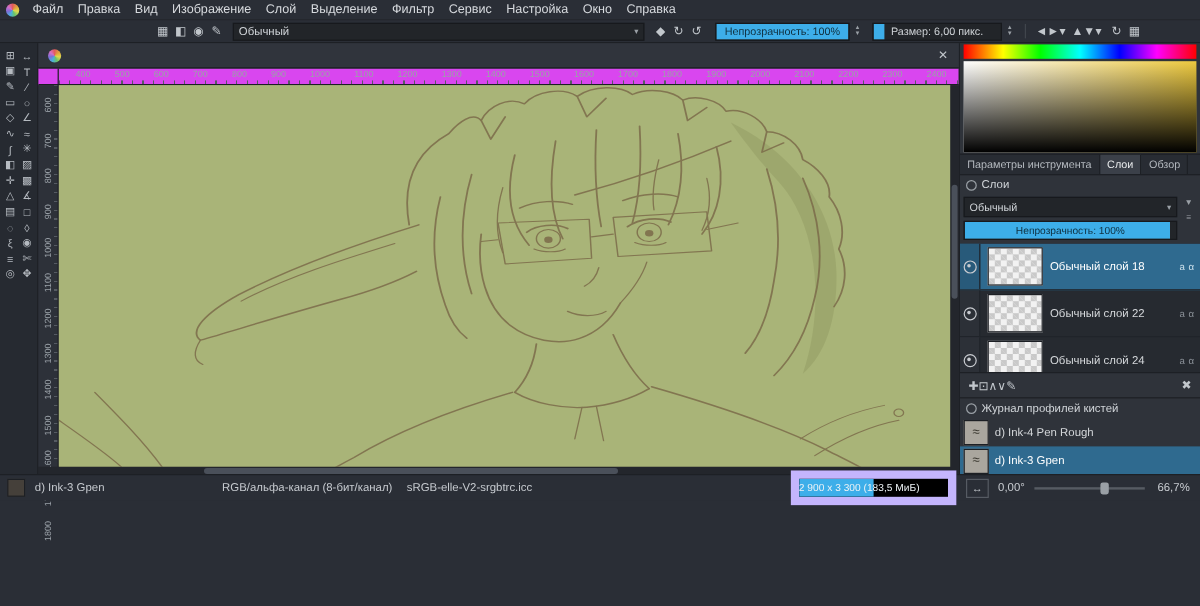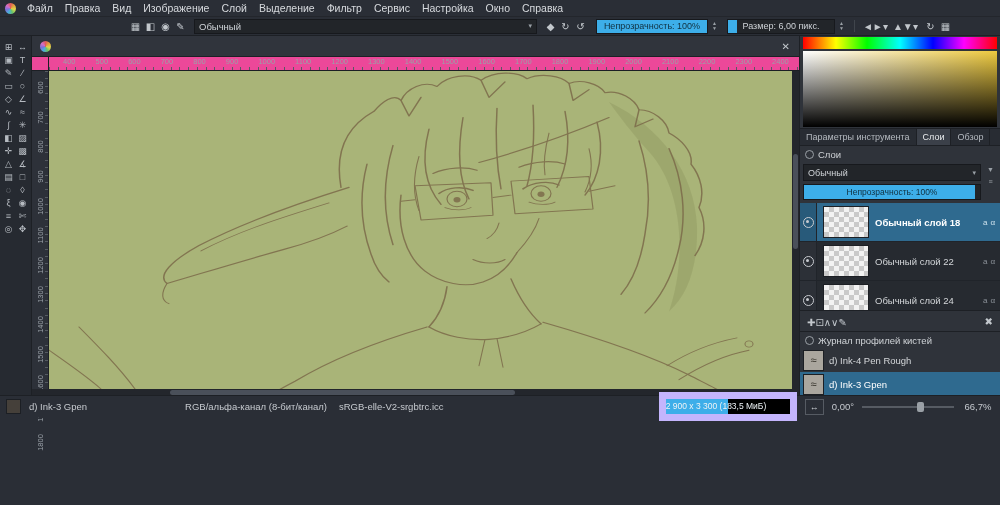--- a/index.html
+++ b/index.html
@@ -46,21 +46,21 @@
            align-content:start;padding-top:4px}
   .tool{font-size:9px;color:#b6bbc1;display:flex;align-items:center;justify-content:center;cursor:pointer}
 
   .canvas-col{flex:1;display:flex;flex-direction:column;min-width:0}
   .tabbar{height:20px;background:#30343c;border-bottom:1px solid #1d2025;display:flex;
           align-items:center;position:relative;flex:none}
   .tabbar .klogo{margin-left:8px}
   .tab-title{position:absolute;left:0;right:0;text-align:center;font-size:10px;color:#d7dade}
   .tab-close{margin-left:auto;margin-right:9px;font-size:10px;color:#c2c7cc;z-index:1;cursor:pointer}
 
-  .ruler-row{height:13px;display:flex;background:#ec4899;border-bottom:1px solid #1c1f24;flex:none}
+  .ruler-row{height:13px;display:flex;background:#d946ef;border-bottom:1px solid #1c1f24;flex:none}
   .ruler-corner{width:16px;flex:none;border-right:1px solid #1c1f24}
   .hruler{flex:1;display:flex;justify-content:space-between;align-items:flex-start;
           padding:0 10px 0 14px;font-size:7.5px;color:#9aa1a8;
           background-image:repeating-linear-gradient(90deg,#565b63 0 1px,transparent 1px 8.7px);
           background-size:100% 3px;background-position:0 100%;background-repeat:no-repeat}
   .hruler span{line-height:9px}
 
   .canvas-row{flex:1;display:flex;min-height:0}
   .vruler{width:16px;flex:none;background:#2d3139;border-right:1px solid #1c1f24;display:flex;
           flex-direction:column;padding-top:2px;
@@ -109,21 +109,21 @@
   .eye-strip{width:16px;flex:none;align-self:stretch;background:#2c3037;display:flex;align-items:center;
              justify-content:center;border-right:1px solid #20242a}
   .layer-row.selected .eye-strip{background:#285a7a}
   .eye{width:9px;height:9px;border:1px solid #c8cbd0;border-radius:50%;position:relative}
   .eye::after{content:"";position:absolute;width:3px;height:3px;border-radius:50%;background:#c8cbd0;top:2px;left:2px}
   .thumb{width:44px;height:30px;flex:none;margin:0 6px;background-color:#f2f2f2;border:1px solid #1c1f24;
     background-image:linear-gradient(45deg,#c9c9c9 25%,transparent 25%,transparent 75%,#c9c9c9 75%),
                      linear-gradient(45deg,#c9c9c9 25%,transparent 25%,transparent 75%,#c9c9c9 75%);
     background-size:10px 10px;background-position:0 0,5px 5px}
   .layer-name{font-size:9.5px;color:#d4d7da;flex:1;white-space:nowrap;overflow:hidden}
-  .layer-row.selected .layer-name{font-weight:bold;color:#fff}
+  .layer-row.selected .layer-name{font-weight:normal;color:#fff}
   .layer-badges{display:flex;gap:3px;margin-right:5px;font-size:8px;color:#8d939a}
   .layer-row.selected .layer-badges{color:#cfe3ee}
 
   .layer-toolbar{height:20px;flex:none;display:flex;align-items:center;gap:7px;padding:0 7px;
                  border-top:1px solid #1d2025}
   .lt-icon{font-size:10px;color:#c2c7cc;cursor:pointer}
   .lt-spacer{flex:1}
 
   .brush-docker{flex:none;border-top:1px solid #1d2025;display:flex;flex-direction:column}
   .brush-row{height:24px;display:flex;align-items:center;gap:5px;padding:0 3px;cursor:pointer}

